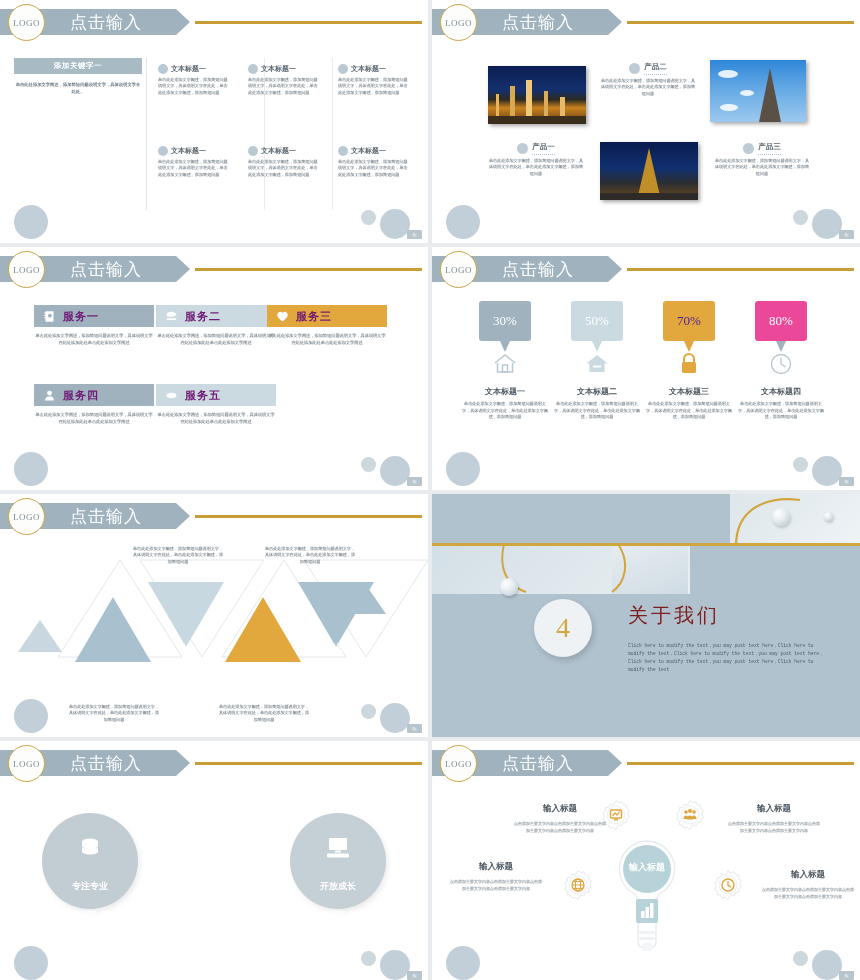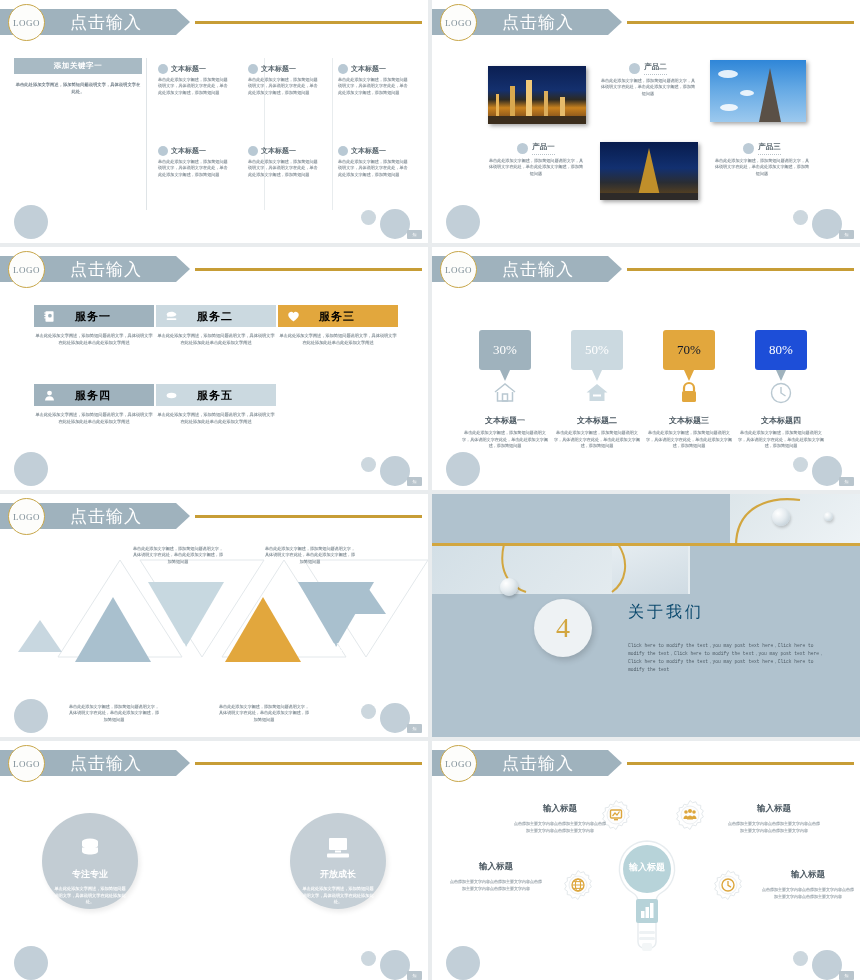--- a/index.html
+++ b/index.html
@@ -101,32 +101,32 @@
   .s2-cap .dot { width:11px; height:11px; border-radius:50%; background:#bccbd6; }
   .s2-cap .tt {
     font-family:"Liberation Serif", serif; font-size:7.5px; font-weight:bold; color:#5b6870;
     border-bottom:1px dotted #b9c2c8; padding-bottom:2px;
   }
   .s2-cap .bd { margin-top:3px; font-size:4.1px; line-height:6.4px; color:#8d979e; font-weight:bold; }
 
   
   .s3-card { position:absolute; width:120px; }
   .s3-bar {
-    height:22px; display:flex; align-items:center; gap:19px; padding-left:9px;
-    color:#000000;
+    height:22px; display:flex; align-items:center; gap:7px; padding-left:9px;
+    color:#701a75;
   }
   .s3-bar.c1 { background:#9fb2bd; }
   .s3-bar.c2 { background:#cbd9e0; }
   .s3-bar.c3 { background:#e2a73d; }
   .s3-ico { width:13px; height:13px; display:flex; align-items:center; justify-content:center; }
   .s3-lbl { font-family:"Liberation Serif", serif; font-size:11px; font-weight:bold; letter-spacing:1px; }
   .s3-txt { margin-top:6px; font-size:4.2px; line-height:6.6px; color:#8b969d; text-align:center; font-weight:bold; }
 
   
-  .s4-col { position:absolute; width:86px; text-align:center;margin-top:29px; }
+  .s4-col { position:absolute; width:86px; text-align:center; }
   .s4-tag {
     position:relative; width:52px; height:40px; margin:0 auto;
     border-radius:3px; display:flex; align-items:center; justify-content:center;
     color:#fff; font-family:"Liberation Serif", serif; font-size:13px;
   }
   .s4-tag::after {
     content:""; position:absolute; left:50%; top:40px; transform:translateX(-50%);
     width:0; height:0; border-left:5px solid transparent; border-right:5px solid transparent;
     border-top:11px solid currentColor;
   }
@@ -147,28 +147,29 @@
   .s6-goldline { position:absolute; background:#d2a63f; }
   .s6-ball { position:absolute; border-radius:50%;
     background:radial-gradient(circle at 33% 30%, #ffffff 0%, #e4ebef 45%, #b3c2cc 100%);
     box-shadow:1px 2px 3px rgba(0,0,0,.18); }
   .s6-circle {
     position:absolute; width:58px; height:58px; border-radius:50%;
     background:#eef2f4; box-shadow:2px 3px 6px rgba(0,0,0,.16);
     display:flex; align-items:center; justify-content:center;
     font-family:"Liberation Serif", serif; font-size:28px; color:#d2a63f;
   }
-  .s6-h { position:absolute; font-family:Liberation Sans, sans-serif; font-size:16px; color:#0c4a6e; letter-spacing:3px; }
+  .s6-h { position:absolute; font-family:Liberation Sans, sans-serif; font-size:20px; color:#7f1d1d; letter-spacing:3px; }
   .s6-p { position:absolute; width:196px; font-family:"Liberation Mono", monospace; font-size:4.6px; line-height:8px; color:#4e5c66; }
 
   
   .s7-c {
     position:absolute; width:96px; height:96px; border-radius:50%;
     display:flex; flex-direction:column; align-items:center;
     box-shadow:2px 3px 5px rgba(0,0,0,.08);
+    gap:12px;
   }
   .s7-ico { margin-top:22px; width:26px; height:26px; }
   .s7-t { margin-top:7px; font-family:"Liberation Serif", serif; font-size:9px; font-weight:bold; color:#fff; }
   .s7-b { margin-top:5px; width:72px; font-size:4.2px; line-height:6.6px; color:#fff; text-align:center; font-weight:bold; opacity:.93; }
 
   
   .s8-lab { position:absolute; width:92px; }
   .s8-lab .t { font-family:"Liberation Serif", serif; font-size:8.5px; font-weight:bold; color:#4d5a63; }
   .s8-lab .b { margin-top:5px; font-size:4px; line-height:7px; color:#99a3aa; font-weight:bold; }
   .s8-gear { position:absolute; width:32px; height:32px; }
@@ -331,21 +332,21 @@
           <svg viewBox="0 0 16 16" width="13" height="13" fill="#fff">
               <path d="M8 2c-3.3 0-6 1.6-6 3.6 0 .7.4 1.3 1 1.8v1.4l1.8-.9c.9.3 2 .5 3.2.5 3.3 0 6-1.6 6-2.8S11.3 2 8 2z"></path>
               <rect x="2" y="10.2" width="12" height="2.2" rx="1"></rect>
             </svg>
         </span>
         <span class="s3-lbl cn">服务二</span>
       </div>
       <div class="s3-txt cn">单击此处添加文字阐述，添加简短问题说明文字，具体说明文字在此处添加此处单击此处添加文字阐述</div>
     </div>
 
-    <div class="s3-card" style="left:278px;top:58px">
+    <div class="s3-card" style="left:267px;top:58px">
       <div class="s3-bar c3">
         <span class="s3-ico">
           <svg viewBox="0 0 16 16" width="13" height="13" fill="#fff">
               <path d="M8 14S1.5 9.8 1.5 5.8A3.6 3.6 0 0 1 8 3.7a3.6 3.6 0 0 1 6.5 2.1C14.5 9.8 8 14 8 14z"></path>
             </svg>
         </span>
         <span class="s3-lbl cn">服务三</span>
       </div>
       <div class="s3-txt cn">单击此处添加文字阐述，添加简短问题说明文字，具体说明文字在此处添加此处单击此处添加文字阐述</div>
     </div>
@@ -414,34 +415,34 @@
             <path d="M13 4 2.5 12.5h3V21h15v-8.5h3z"></path>
             <rect x="9" y="14.5" width="8" height="2" fill="#fff"></rect>
           </svg>
       </div>
       <div class="s4-t cn">文本标题二</div>
       <div class="s4-b cn">单击此处添加文字阐述，添加简短问题说明文字，具体说明文字在此处，单击此处添加文字阐述，添加简短问题</div>
     </div>
 
     <div class="s4-col" style="left:214px;top:54px">
       <div class="s4-tag" style="background:#e2a73d;color:#e2a73d">
-        <span style="color:#0f172a">70%</span>
+        <span style="color:#4c1d95">70%</span>
       </div>
       <div class="s4-ico">
         <svg viewBox="0 0 26 26" width="26" height="26" fill="#e2a73d">
             <path d="M8 11V8a5 5 0 0 1 10 0v3" stroke="#e2a73d" stroke-width="2.2" fill="none"></path>
             <rect x="6" y="11" width="14" height="11" rx="1.6"></rect>
           </svg>
       </div>
       <div class="s4-t cn">文本标题三</div>
       <div class="s4-b cn">单击此处添加文字阐述，添加简短问题说明文字，具体说明文字在此处，单击此处添加文字阐述，添加简短问题</div>
     </div>
 
     <div class="s4-col" style="left:306px;top:54px">
-      <div class="s4-tag" style="background:#1d4ed8;color:#9fb2bd">
+      <div class="s4-tag" style="background:#ec4899;color:#9fb2bd">
         <span style="color:#fff">80%</span>
       </div>
       <div class="s4-ico">
         <svg viewBox="0 0 26 26" width="26" height="26" fill="none" stroke="#b9c8d1" stroke-width="1.4">
             <circle cx="13" cy="13" r="9.5"></circle>
             <path d="M13 7v6l4.5 3"></path>
           </svg>
       </div>
       <div class="s4-t cn">文本标题四</div>
       <div class="s4-b cn">单击此处添加文字阐述，添加简短问题说明文字，具体说明文字在此处，单击此处添加文字阐述，添加简短问题</div>

